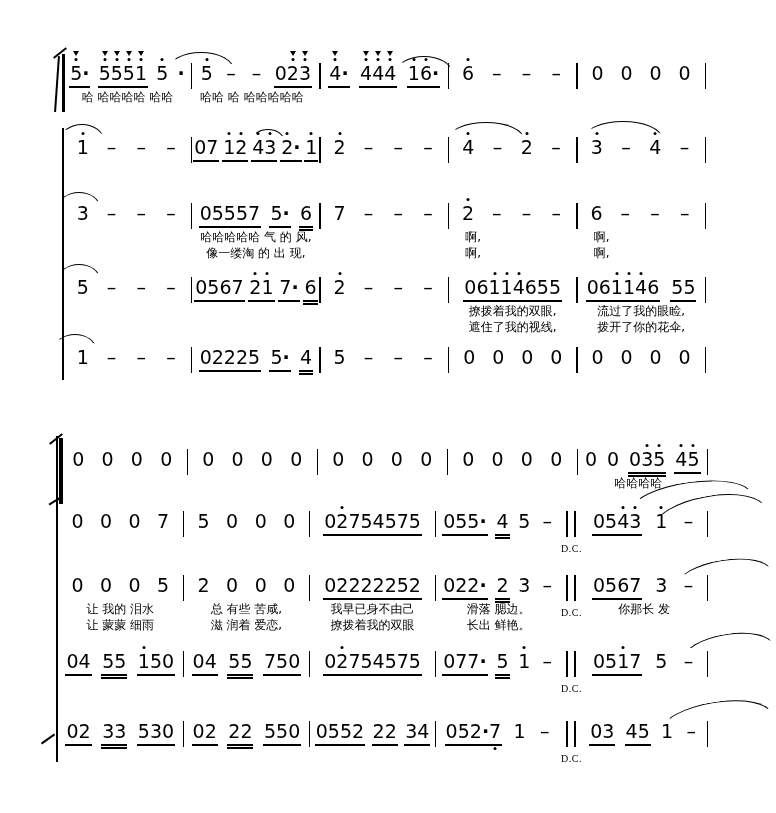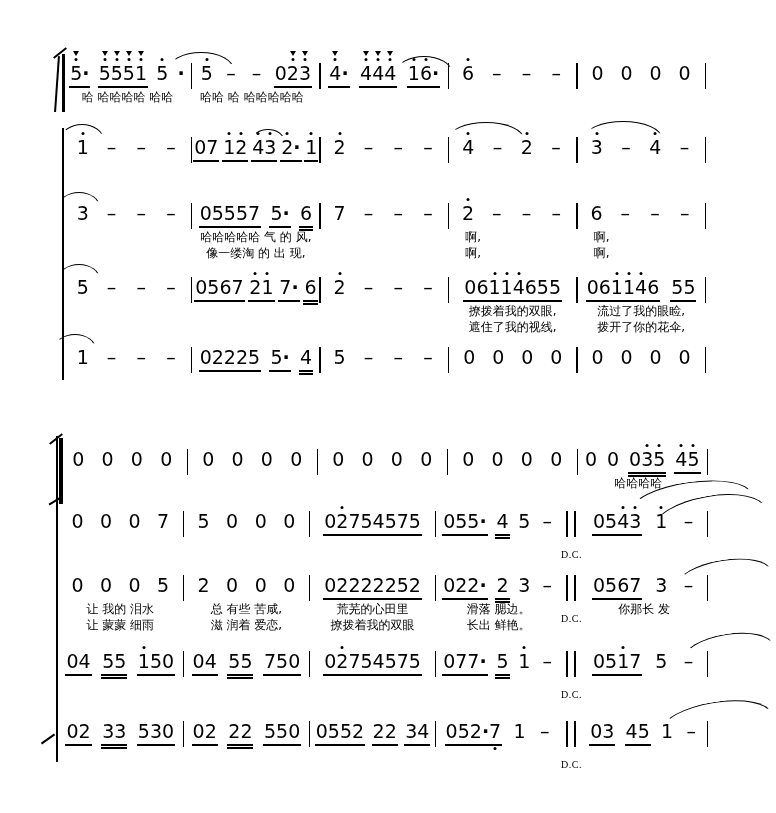--- a/index.html
+++ b/index.html
@@ -20,21 +20,21 @@
   .note.dash{min-width:14px;}
   .note.dotg{min-width:6px;font-weight:bold;}
   .note i{display:block;position:absolute;}
   .note .da{width:3px;height:3px;background:#000;border-radius:50%;top:-4px;left:50%;transform:translateX(-50%);}
   .note .db{width:3px;height:3px;background:#000;border-radius:50%;bottom:-8px;left:50%;transform:translateX(-50%);}
   .note .st{width:0;height:0;border-left:3px solid transparent;border-right:3px solid transparent;
             border-top:5px solid #000;top:-11px;left:50%;transform:translateX(-50%);}
   .bar{width:1.5px;height:26px;background:#000;margin-top:5px;flex:0 0 auto;}
   .dbar{display:flex;flex-direction:column;align-items:center;margin-top:5px;flex:0 0 auto;}
   .dbl{width:6px;height:26px;border-left:2.5px solid #000;border-right:2.5px solid #000;}
-  .dc{font-size:10px;margin-top:12px;font-family:"Liberation Serif",serif;letter-spacing:0.5px;}
+  .dc{font-size:10px;margin-top:6px;font-family:"Liberation Serif",serif;letter-spacing:0.5px;}
   .lyr{font-size:12px;line-height:13px;text-align:center;margin-top:3px;white-space:nowrap;overflow:visible;}
   .ly-r{padding-right:8px;}
   .ly-l{text-align:left;padding-left:16px;}
   
   .arc{position:absolute;border:1.5px solid transparent;border-top:1.5px solid #000;
        border-radius:100% 100% 0 0 / 200% 200% 0 0;}
   
   .vline{position:absolute;background:#000;}
   .slash{position:absolute;background:#000;height:2px;}
 </style>
@@ -764,21 +764,21 @@
             <span class="note">0</span>
             <span class="note">2</span>
             <span class="note">2</span>
             <span class="note">2</span>
             <span class="note">2</span>
             <span class="note">2</span>
             <span class="note">5</span>
             <span class="note">2</span>
           </span>
         </div>
-        <div class="lyr">荒芜的心田里</div>
+        <div class="lyr">我早已身不由己</div>
         <div class="lyr">撩拨着我的双眼</div>
       </div>
       <div class="bar"></div>
       <div class="measure">
         <div class="notes">
           <span class="grp u1">
             <span class="note">0</span>
             <span class="note">2</span>
             <span class="note">2</span>
             <span class="note dotg">·</span>

